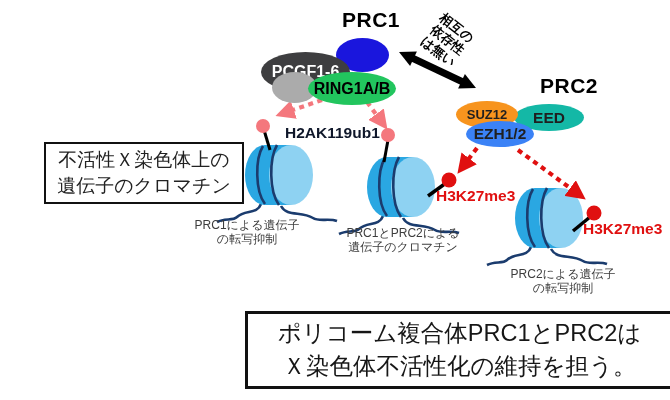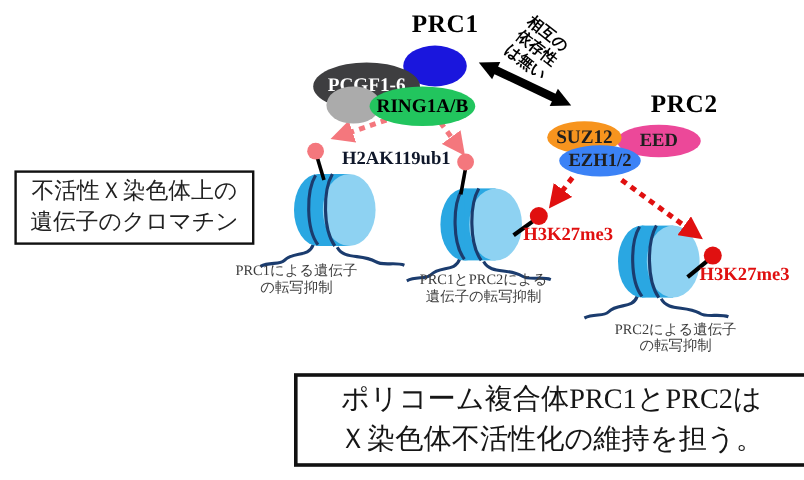--- a/index.html
+++ b/index.html
@@ -1,18 +1,18 @@
 <!DOCTYPE html>
 <html><head>
 <meta charset="utf-8">
 <style>
   html,body{margin:0;padding:0;background:#ffffff;}
   #stage{
     position:relative;width:670px;height:400px;background:#ffffff;overflow:hidden;
-    font-family:Liberation Serif, serif;color:#1f1f1f;
+    font-family:Liberation Sans, sans-serif;color:#1f1f1f;
   }
   #diagram-svg{position:absolute;left:0;top:0;z-index:1;}
   .abs{position:absolute;z-index:2;}
   .multiline{white-space:pre-line;}
   .complex-title{font-size:21px;font-weight:700;color:#000;letter-spacing:0.5px;}
   .ellipse{
     border-radius:50%;display:flex;align-items:center;justify-content:center;
     font-size:16px;font-weight:600;line-height:1;z-index:2;position:absolute;
   }
   .note-rotated{
@@ -20,21 +20,21 @@
     transform:rotate(38deg);transform-origin:center center;z-index:2;position:absolute;
   }
   .mark-label{font-size:15.5px;font-weight:700;z-index:3;position:absolute;}
   .caption{
     font-size:12px;line-height:1.15;color:#3d3d3d;text-align:center;z-index:2;position:absolute;
   }
   .textbox{
     background:#fff;border:2.5px solid #111;display:flex;align-items:center;justify-content:center;
     text-align:center;z-index:3;position:absolute;color:#222;
   }
-  #chromatin-box{font-size:19px;line-height:1.35;}
+  #chromatin-box{font-size:19px;line-height:1.35;margin-left:32px;}
   #summary-box{font-size:23.5px;line-height:1.4;border-width:3px;color:#161616;}
 </style>
 </head>
 <body>
 
 <div id="stage">
 
   <svg id="diagram-svg" width="670" height="400" viewBox="0 0 670 400">
     <defs>
       <marker id="ah-pink" markerWidth="4.6" markerHeight="4.6" refX="3.2" refY="2.3" orient="auto">
@@ -89,36 +89,36 @@
 
   <div class="abs complex-title" style="left:333px;top:8px;width:76px;text-align:center;">PRC1</div>
 
   <div class="ellipse" style="left:336px;top:38px;width:53px;height:34px;background:#1a16dd;"></div>
   <div class="ellipse" style="left:261px;top:52px;width:89px;height:40px;background:#3e3e40;color:#fff;">PCGF1-6</div>
   <div class="ellipse" style="left:272px;top:72px;width:45px;height:31px;background:#ababab;"></div>
   <div class="ellipse" style="left:308px;top:72px;width:88px;height:33px;background:#22c55e;color:#000;">RING1A/B</div>
 
   <div class="abs complex-title" style="left:522px;top:74px;width:76px;text-align:right;">PRC2</div>
 
-  <div class="ellipse" style="left:514px;top:104px;width:70px;height:27px;background:#ec4899;font-size:15.5px;">EED</div>
-  <div class="ellipse" style="left:456px;top:101px;width:62px;height:27px;background:#f7941e;font-size:16px;">SUZ12</div>
+  <div class="ellipse" style="left:514px;top:104px;width:70px;height:27px;background:#14b8a6;font-size:15.5px;">EED</div>
+  <div class="ellipse" style="left:456px;top:101px;width:62px;height:27px;background:#f7941e;font-size:13px;">SUZ12</div>
   <div class="ellipse" style="left:466px;top:121px;width:68px;height:26px;background:#3b82f6;font-size:15.5px;">EZH1/2</div>
 
   <div class="note-rotated multiline" style="left:424px;top:18px;width:46px;">相互の
 依存性
 は無い</div>
 
   <div class="mark-label" style="left:285px;top:124px;color:#0f172a;">H2AK119ub1</div>
   <div class="mark-label" style="left:436px;top:187px;color:#e01010;">H3K27me3</div>
   <div class="mark-label" style="left:583px;top:220px;color:#e01010;">H3K27me3</div>
 
   <div class="caption multiline" style="left:167px;top:219px;width:160px;">PRC1による遺伝子
 の転写抑制</div>
   <div class="caption multiline" style="left:322px;top:227px;width:162px;">PRC1とPRC2による
-遺伝子の転写抑制</div>
+遺伝子のクロマチン</div>
   <div class="caption multiline" style="left:482px;top:268px;width:162px;">PRC2による遺伝子
 の転写抑制</div>
 
   <div id="chromatin-box" class="textbox multiline" style="left:12px;top:142px;width:196px;height:58px;">不活性Ｘ染色体上の
 遺伝子のクロマチン</div>
 
   <div id="summary-box" class="textbox multiline" style="left:213px;top:311px;width:423px;height:72px;margin-left:32px;">ポリコーム複合体PRC1とPRC2は
 Ｘ染色体不活性化の維持を担う。</div>
 
 </div>

